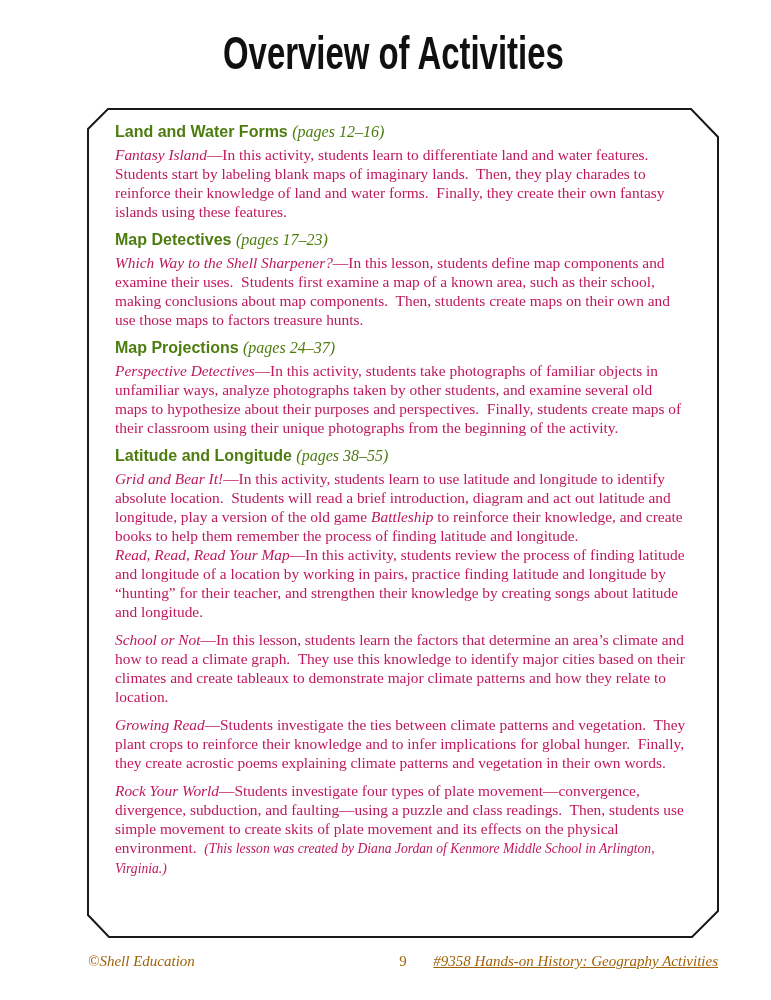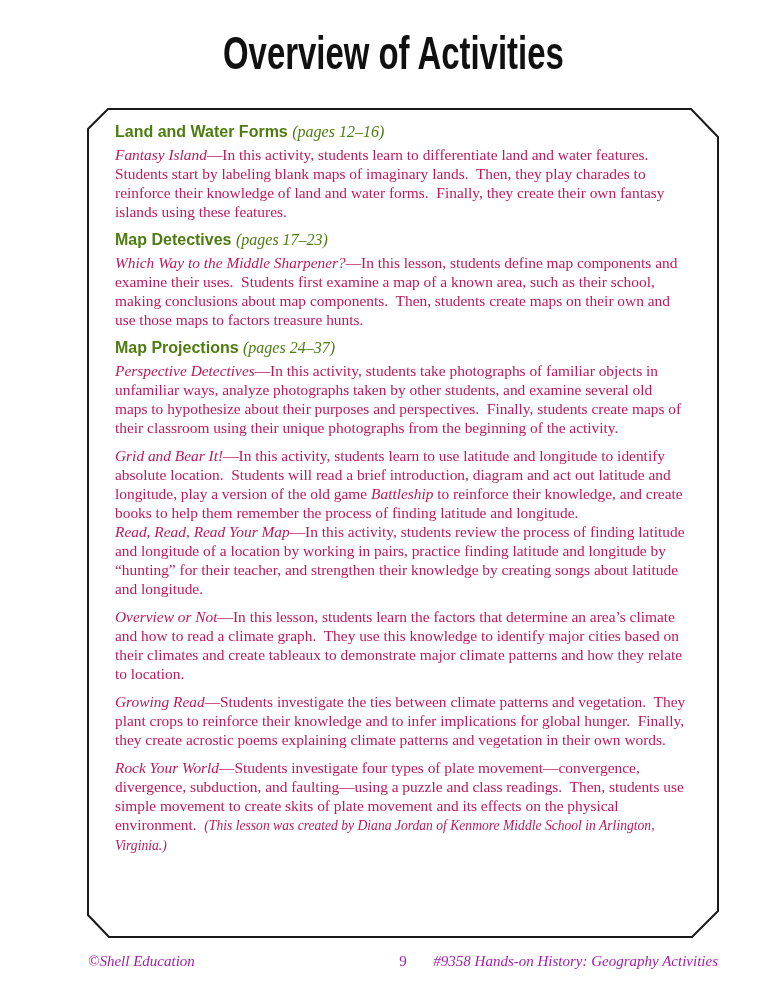--- a/index.html
+++ b/index.html
@@ -62,25 +62,25 @@
     color: #be185d;
   }
   .para + .para { margin-top: 0; }
   .it { font-style: italic; }
   .sm { font-size: 13.6px; font-style: italic; }
 
   
   .footer {
     position: absolute; left: 88px; top: 953px; width: 630px;
     display: flex; align-items: baseline;
-    font-size: 15px; color: #a21caf;
+    font-size: 15px; color: #a16207;
   }
   .footer-left  { flex: 1; font-style: italic; text-align: left; }
   .footer-page  { font-style: normal; }
-  .footer-right { flex: 1; font-style: italic; text-align: right; }
+  .footer-right { flex: 1; font-style: italic; text-align: right; text-decoration: underline; }
 </style>
 </head>
 <body>
 
 <div class="title-wrap">
   <div class="page-title">Overview of Activities</div>
 </div>
 
 <div class="activities-box">
   <svg class="frame" width="632" height="830" viewBox="0 0 632 830" aria-hidden="true">
@@ -95,38 +95,42 @@
         <span class="hpages">(pages 12–16)</span>
       </h2>
       <p class="para"><span class="it">Fantasy Island</span><span>—In this activity, students learn to differentiate land and water features.  Students start by labeling blank maps of imaginary lands.  Then, they play charades to reinforce their knowledge of land and water forms.  Finally, they create their own fantasy islands using these features.</span></p>
     </div>
 
     <div class="section">
       <h2 class="heading">
         <span class="hname">Map Detectives</span>
         <span class="hpages">(pages 17–23)</span>
       </h2>
-      <p class="para"><span class="it">Which Way to the Middle Sharpener?</span><span>—In this lesson, students define map components and examine their uses.  Students first examine a map of a known area, such as their school, making conclusions about map components.  Then, students create maps on their own and use those maps to factors treasure hunts.</span></p>
+      <p class="para"><span class="it">Which Way to the Shell Sharpener?</span><span>—In this lesson, students define map components and examine their uses.  Students first examine a map of a known area, such as their school, making conclusions about map components.  Then, students create maps on their own and use those maps to factors treasure hunts.</span></p>
     </div>
 
     <div class="section">
       <h2 class="heading">
         <span class="hname">Map Projections</span>
         <span class="hpages">(pages 24–37)</span>
       </h2>
       <p class="para"><span class="it">Perspective Detectives</span><span>—In this activity, students take photographs of familiar objects in unfamiliar ways, analyze photographs taken by other students, and examine several old maps to hypothesize about their purposes and perspectives.  Finally, students create maps of their classroom using their unique photographs from the beginning of the activity.</span></p>
     </div>
 
     <div class="section">
+      <h2 class="heading">
+        <span class="hname">Latitude and Longitude</span>
+        <span class="hpages">(pages 38–55)</span>
+      </h2>
       <p class="para"><span class="it">Grid and Bear It!</span><span>—In this activity, students learn to use latitude and longitude to identify absolute location.  Students will read a brief introduction, diagram and act out latitude and longitude, play a version of the old game </span><span class="it">Battleship</span><span> to reinforce their knowledge, and create books to help them remember the process of finding latitude and longitude.</span></p>
       <p class="para"><span class="it">Read, Read, Read Your Map</span><span>—In this activity, students review the process of finding latitude and longitude of a location by working in pairs, practice finding latitude and longitude by “hunting” for their teacher, and strengthen their knowledge by creating songs about latitude and longitude.</span></p>
     </div>
 
     <div class="section">
-      <p class="para"><span class="it">Overview or Not</span><span>—In this lesson, students learn the factors that determine an area’s climate and how to read a climate graph.  They use this knowledge to identify major cities based on their climates and create tableaux to demonstrate major climate patterns and how they relate to location.</span></p>
+      <p class="para"><span class="it">School or Not</span><span>—In this lesson, students learn the factors that determine an area’s climate and how to read a climate graph.  They use this knowledge to identify major cities based on their climates and create tableaux to demonstrate major climate patterns and how they relate to location.</span></p>
     </div>
 
     <div class="section">
       <p class="para"><span class="it">Growing Read</span><span>—Students investigate the ties between climate patterns and vegetation.  They plant crops to reinforce their knowledge and to infer implications for global hunger.  Finally, they create acrostic poems explaining climate patterns and vegetation in their own words.</span></p>
     </div>
 
     <div class="section">
       <p class="para"><span class="it">Rock Your World</span><span>—Students investigate four types of plate movement—convergence, divergence, subduction, and faulting—using a puzzle and class readings.  Then, students use simple movement to create skits of plate movement and its effects on the physical environment.  </span><span class="sm">(This lesson was created by Diana Jordan of Kenmore Middle School in Arlington, Virginia.)</span></p>
     </div>
 

